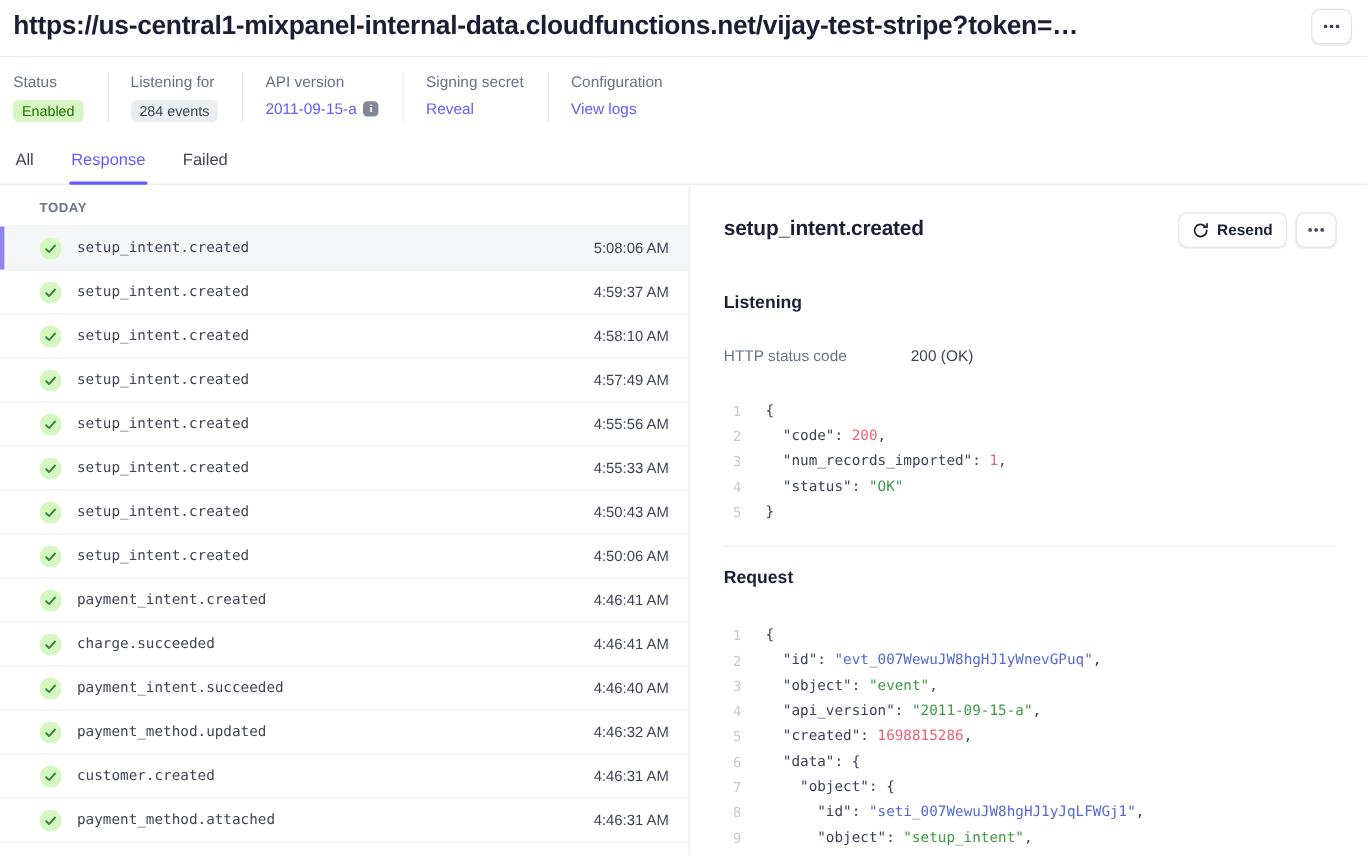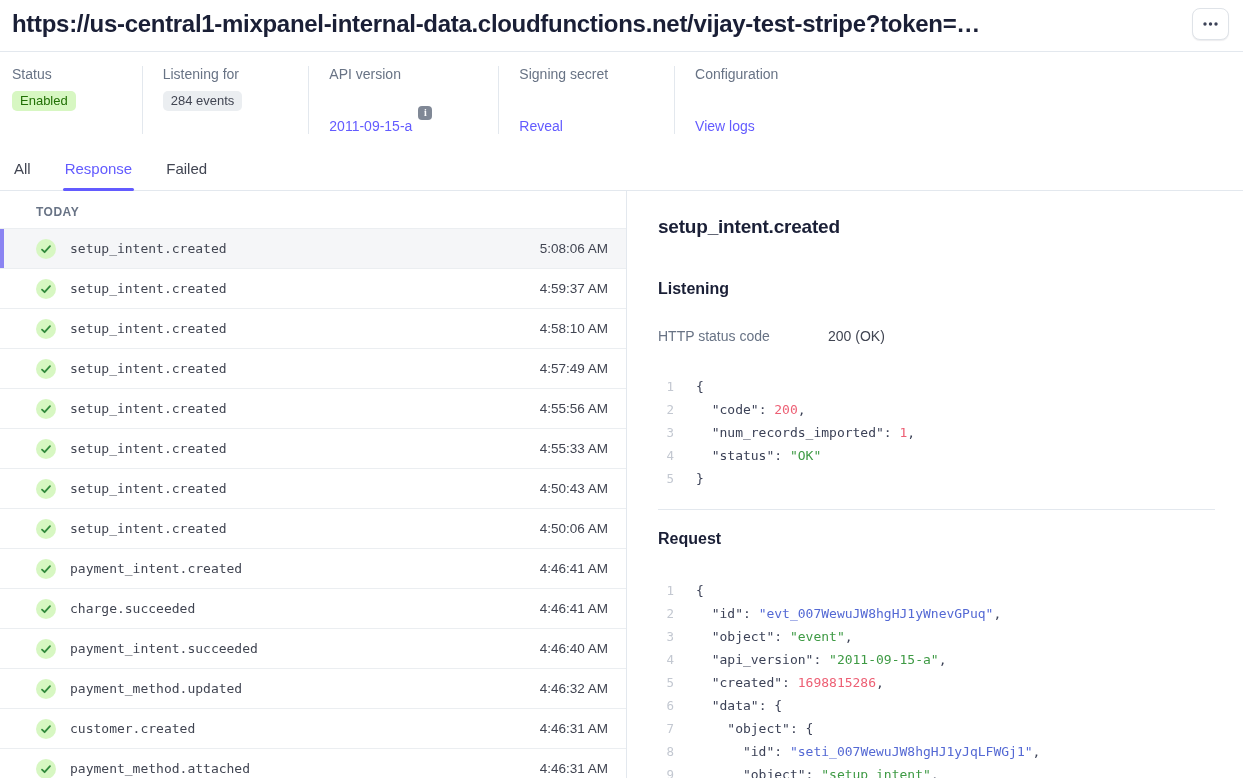--- a/index.html
+++ b/index.html
@@ -18,30 +18,30 @@
     padding:8px 14px 11px 12px; border-bottom:1px solid var(--border); flex:0 0 auto;}
   .page-title{font-size:24px; font-weight:700; color:var(--text-dark); letter-spacing:-0.3px;
     white-space:nowrap; overflow:hidden; text-overflow:ellipsis; flex:1; margin-right:16px;}
   .btn{display:inline-flex; align-items:center; gap:7px; background:#fff;
     border:1px solid #dfe3e8; border-radius:8px; box-shadow:0 1px 1px rgba(26,31,54,.08);
     padding:6px 12px; font-family:inherit; font-size:14px; font-weight:600; color:var(--text-dark); cursor:pointer;}
   .icon-btn{padding:6px 10px; height:32px;}
   .dots-svg{display:block; fill:#3c4257;}
 
   
-  .meta-row{display:flex; padding:14px 12px 0 12px; flex:0 0 auto;gap:44px;}
+  .meta-row{display:flex; padding:14px 12px 0 12px; flex:0 0 auto;}
   .meta-col{padding:0 22px 0 20px;}
   .meta-col:first-child{padding-left:0;}
   .meta-col + .meta-col{border-left:1px solid var(--border);}
   .meta-label{font-size:14px; color:var(--muted); margin-bottom:9px;}
   .meta-value{font-size:14px; display:flex; align-items:center;border-radius:6px;}
   .badge{display:inline-block; padding:2px 8px 3px; border-radius:5px; font-size:13px; font-weight:500;}
   .badge-green{background:var(--success-bg); color:#217005;}
   .badge-gray{background:var(--badge-gray-bg); color:var(--text);}
-  .meta-link{color:var(--accent); font-weight:500; cursor:pointer;margin-top:27px;}
+  .meta-link{color:var(--accent); font-weight:500; cursor:pointer;}
   .info-badge{display:inline-flex; align-items:center; justify-content:center;
     width:14px; height:14px; margin-left:6px; border-radius:4px; background:#808896;
     color:#fff; font-size:10px; font-weight:700; font-family:"Liberation Serif", serif;}
 
   
   .tabs{display:flex; gap:30px; padding:0 12px; margin-top:26px;
     border-bottom:1px solid var(--border); flex:0 0 auto;}
   .tab{position:relative; background:none; border:none; font-family:inherit;
     font-size:15px; color:var(--text); padding:0 2px 13px; cursor:pointer;}
   .tab.active{color:var(--accent); font-weight:500;}
@@ -282,20 +282,36 @@
             </span>
             <span class="event-name">payment_method.attached</span>
             <span class="event-time">4:46:31 AM</span>
           </div>
         </div>
     </aside>
 
     <section class="detail">
       <div class="detail-header">
         <h2 class="detail-title">setup_intent.created</h2>
+        <div class="actions">
+          <button class="btn">
+            <svg width="15" height="15" viewBox="0 0 16 16" fill="none" stroke="#1a1f36" stroke-width="1.7" stroke-linecap="round" stroke-linejoin="round">
+                <path d="M13.9 8a5.9 5.9 0 1 1-1.73-4.17"></path>
+                <path d="M14.2 1.6v3.1h-3.1"></path>
+              </svg>
+            <span>Resend</span>
+          </button>
+          <button class="btn icon-btn">
+            <svg class="dots-svg" width="15" height="4" viewBox="0 0 15 4">
+                <circle cx="2" cy="2" r="1.7"></circle>
+                <circle cx="7.5" cy="2" r="1.7"></circle>
+                <circle cx="13" cy="2" r="1.7"></circle>
+              </svg>
+          </button>
+        </div>
       </div>
 
       <h3 class="section-heading">Listening</h3>
       <div class="kv">
         <span class="kv-label">HTTP status code</span>
         <span class="kv-value">200 (OK)</span>
       </div>
       <div class="code" id="response-code">
           <div class="code-line">
             <span class="ln">1</span>

